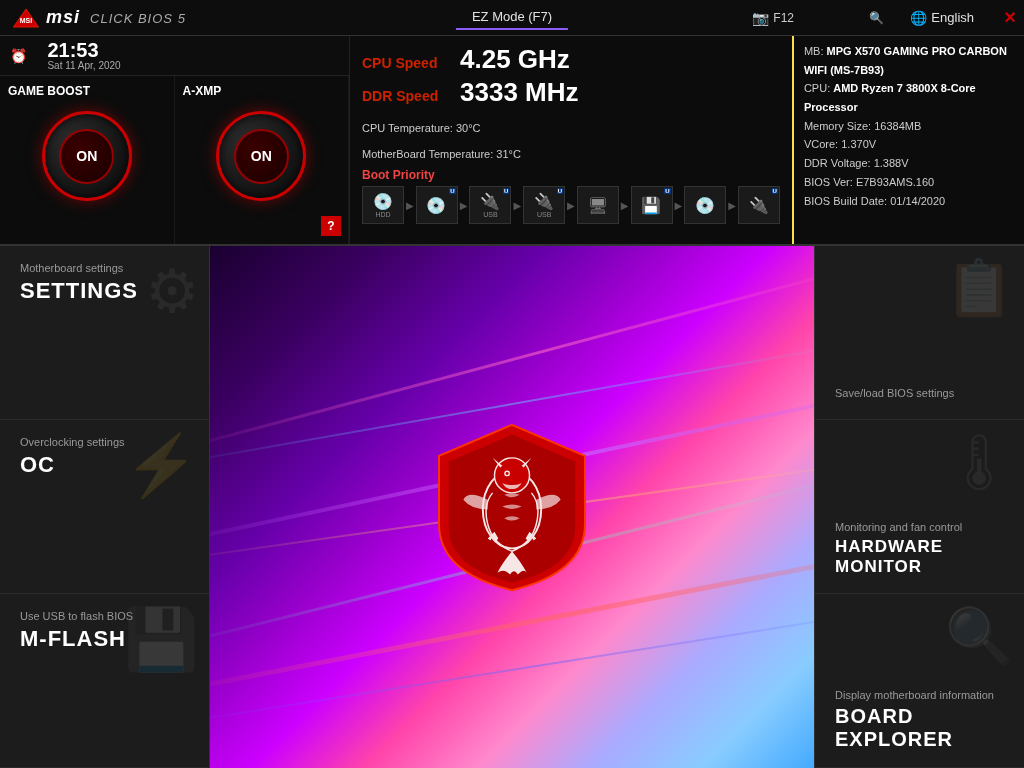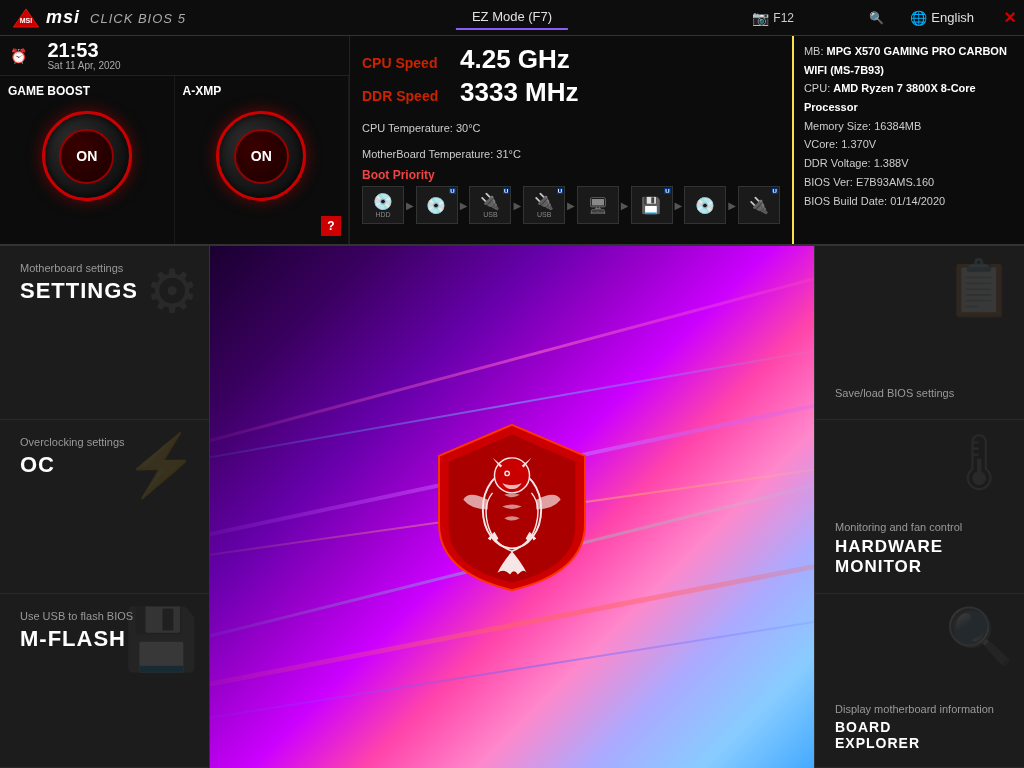--- a/index.html
+++ b/index.html
@@ -640,17 +640,17 @@
       <span class="right-menu-item-sub">Save/load BIOS settings</span>
     </div>
     <div class="right-menu-item">
       <span class="right-icon-bg">🌡</span>
       <span class="right-menu-item-sub">Monitoring and fan control</span>
       <span class="right-menu-item-title" style="font-size:17px;">HARDWARE<br>MONITOR</span>
     </div>
     <div class="right-menu-item">
       <span class="right-icon-bg">🔍</span>
       <span class="right-menu-item-sub">Display motherboard information</span>
-      <span class="right-menu-item-title" style="font-size:14px;">BOARD<br>EXPLORER</span>
+      <span class="right-menu-item-title" style="font-size:20px;">BOARD<br>EXPLORER</span>
     </div>
   </div>
 
 </div>
 
 </body></html>

